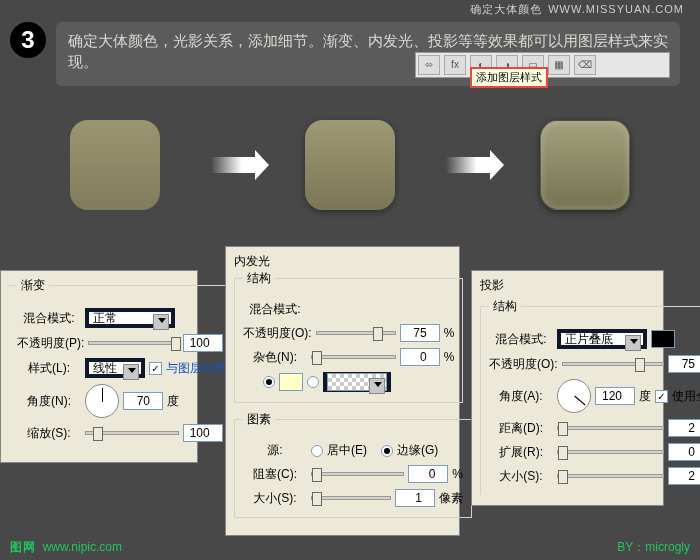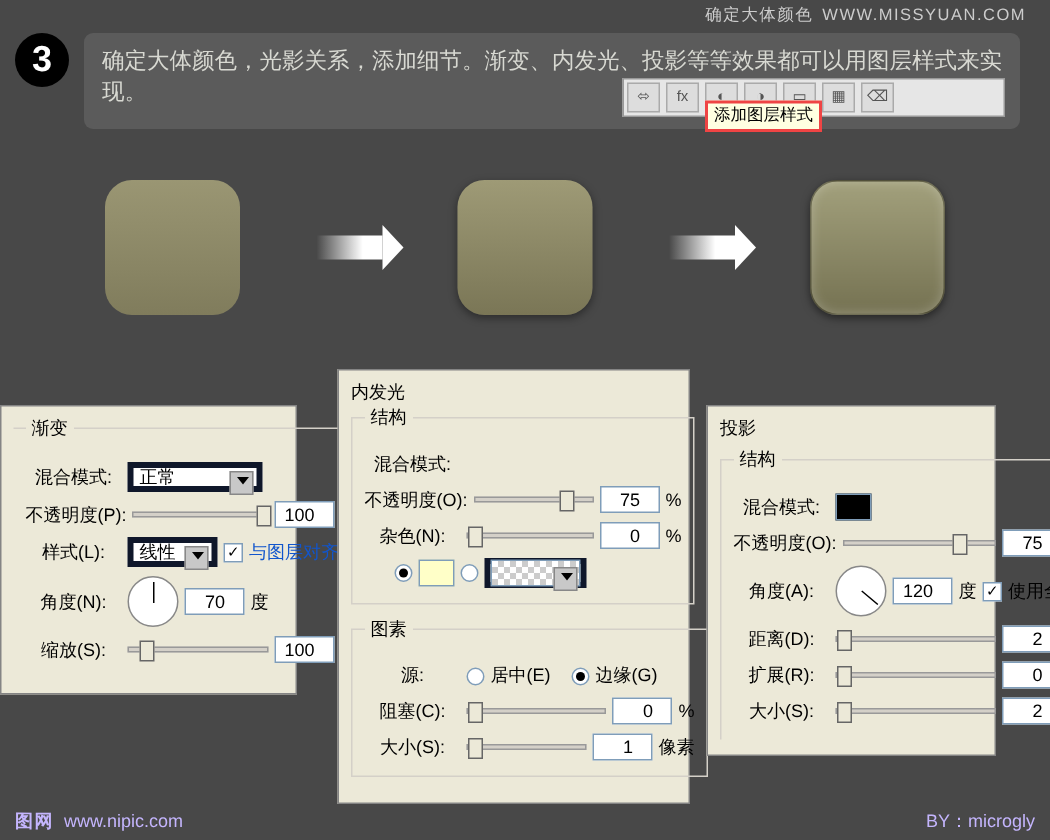--- a/index.html
+++ b/index.html
@@ -35,21 +35,21 @@
 .color-swatch{width:24px;height:18px;border:1px solid #7f9db9;background:#ffffc8;display:inline-block}
 .black-swatch{background:#000}
 .checkbox{width:13px;height:13px;border:1px solid #7f9db9;background:#fff;display:inline-flex;align-items:center;justify-content:center;font-size:10px}
 .radio{width:12px;height:12px;border:1px solid #7f9db9;border-radius:50%;background:#fff;display:inline-flex;align-items:center;justify-content:center}
 .radio.checked:after{content:"";width:6px;height:6px;border-radius:50%;background:#000}
 .dial{width:34px;height:34px;border:1px solid #888;border-radius:50%;background:#fff;position:relative;display:inline-block}
 .dial .needle{position:absolute;left:50%;top:50%;width:1px;height:14px;background:#000;transform-origin:top}
 #p1{left:0;top:270px;width:198px}
 #p2{left:225px;top:246px;width:235px;height:290px}
 #p3{left:471px;top:270px;width:193px}
-.footer{position:absolute;bottom:4px;left:10px;right:10px;display:flex;justify-content:space-between;color:#c4b5fd;font-size:12px}
+.footer{position:absolute;bottom:4px;left:10px;right:10px;display:flex;justify-content:space-between;color:#22c55e;font-size:12px}
 .footer .logo{font-weight:bold;letter-spacing:1px}
 .pattern-swatch{width:60px;height:18px;border:1px solid #7f9db9;background:repeating-conic-gradient(#ccc 0 25%,#fff 0 50%) 0 0/8px 8px}
 </style>
 </head>
 <body>
 
 <div class="watermark"><span>确定大体颜色</span><span>WWW.MISSYUAN.COM</span></div>
 
 <div class="instruction-bar">
   <div class="step-num">3</div>
@@ -182,20 +182,24 @@
     </div>
   </fieldset>
 </div>
 
 <div id="p3" class="panel">
   <div style="margin-bottom:4px">投影</div>
   <fieldset style="border-right:none;border-bottom:none">
     <legend>结构</legend>
     <div class="row">
         <span class="lbl">混合模式:</span>
+      <div class="select" style="min-width:90px">
+          <span>正片叠底</span>
+          <span class="tri"></span>
+        </div>
       <span class="color-swatch black-swatch"></span>
     </div>
     <div class="row">
         <span class="lbl">不透明度(O):</span>
       <div class="slider">
           <div class="thumb" style="left:72%"></div>
         </div>
       <div class="num">75</div>
     </div>
     <div class="row">

